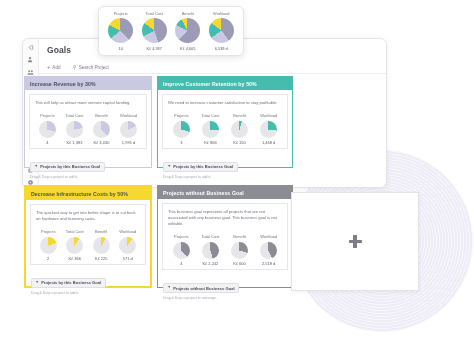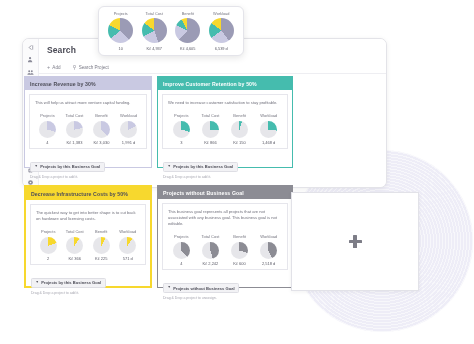--- a/index.html
+++ b/index.html
@@ -276,21 +276,21 @@
             <span>
               <svg width="7" height="7" viewBox="0 0 16 16">
                 <circle cx="8" cy="8" r="5.4" fill="currentColor"></circle>
                 <circle cx="8" cy="8" r="1.9" fill="#fbfbfc"></circle>
               </svg>
             </span>
           </div>
         </div>
 
       <div class="content">
-        <div class="app-title">Search</div>
+        <div class="app-title">Goals</div>
 
         <div class="toolbar">
           <div class="tb-item">
             <span class="glyph">+</span>
             <span>Add</span>
           </div>
           <div class="tb-item">
             <span class="glyph">⚲</span>
             <span>Search Project</span>
           </div>

